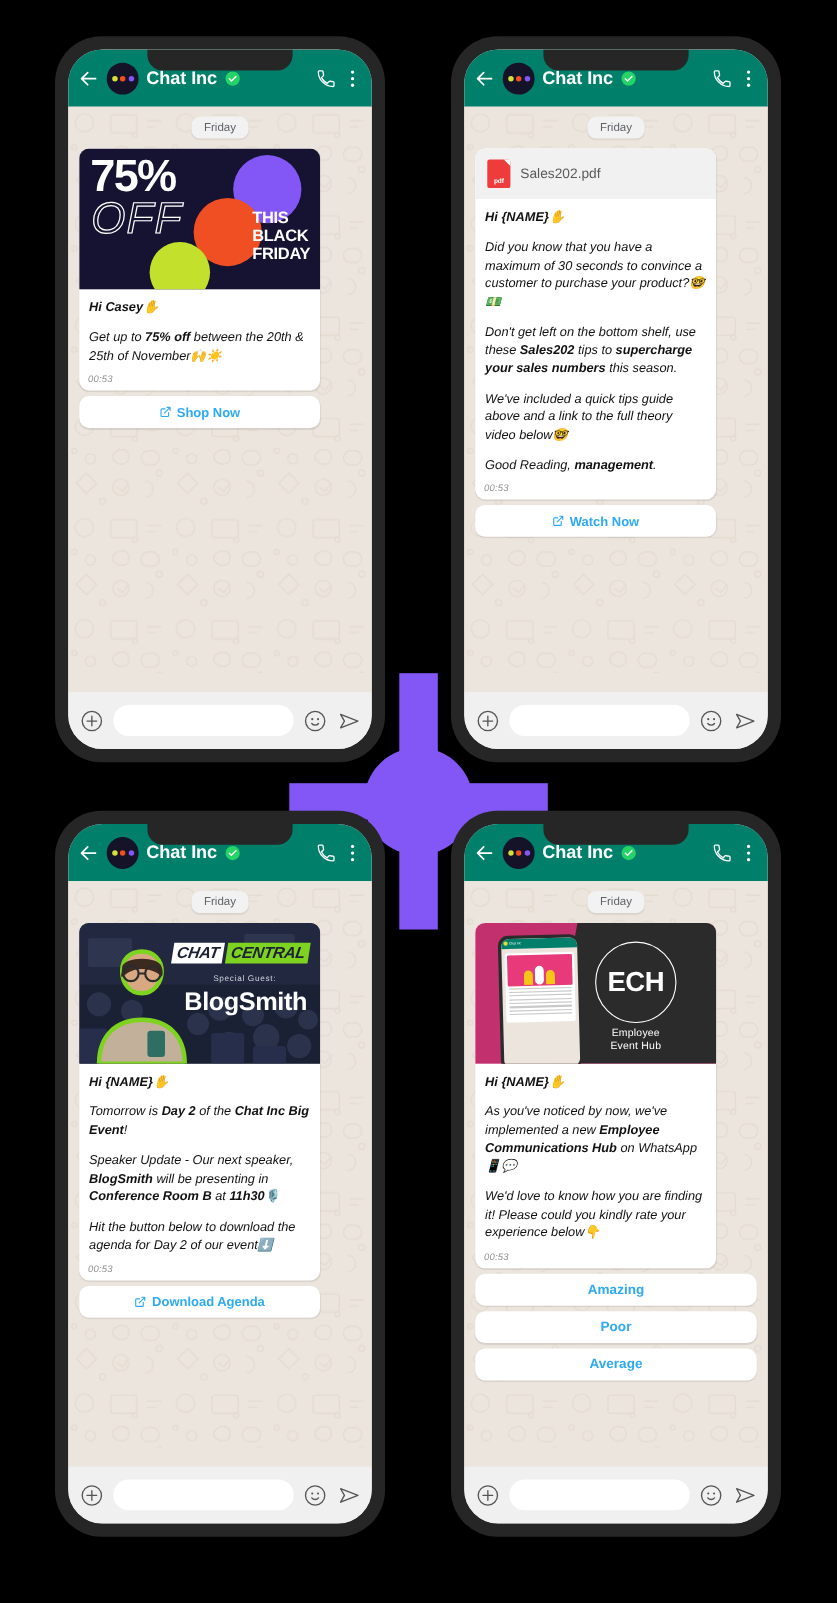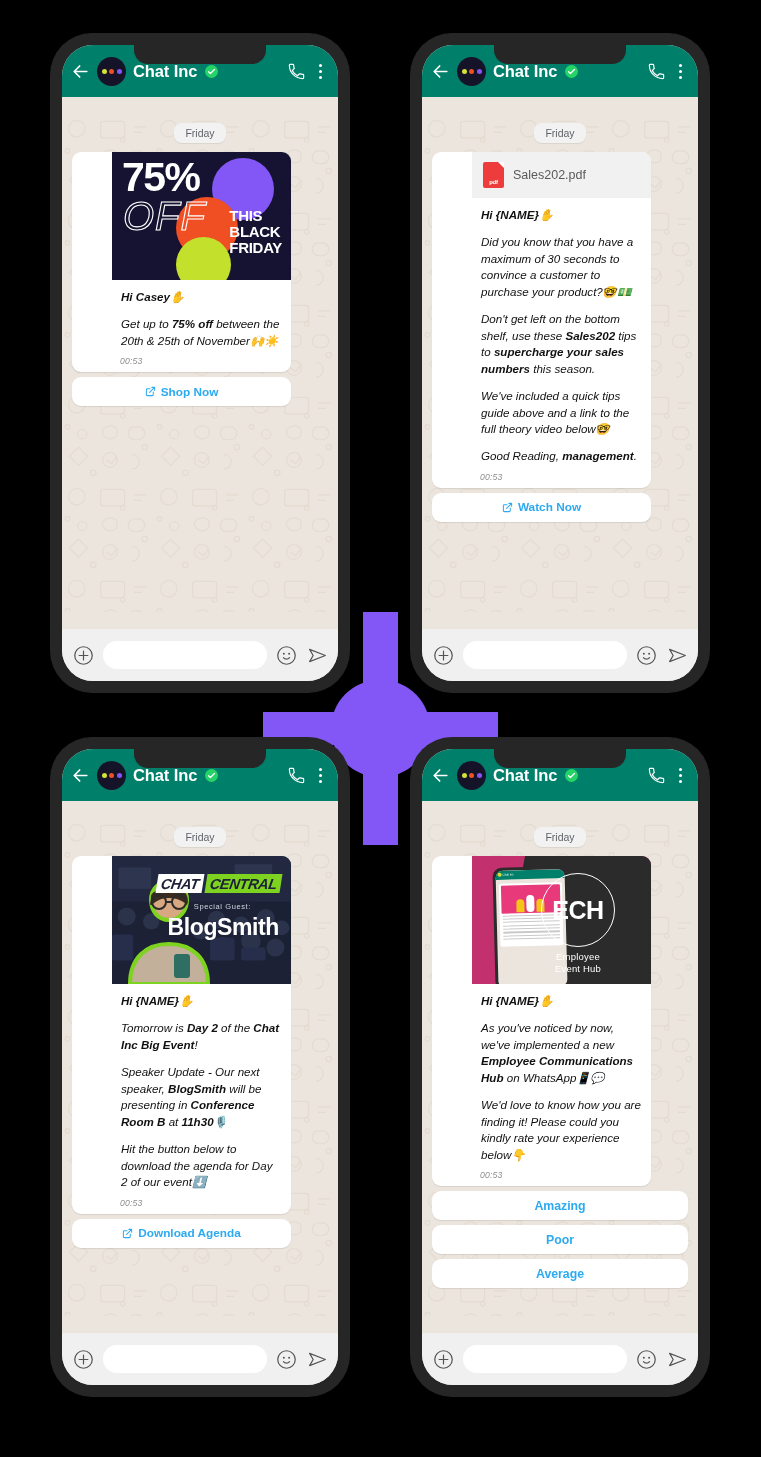--- a/index.html
+++ b/index.html
@@ -33,21 +33,21 @@
   .phone.p1 { left: 50px;  top: 33px; }
   .phone.p2 { left: 410px; top: 33px; }
   .phone.p3 { left: 50px;  top: 737px; }
   .phone.p4 { left: 410px; top: 737px; }
 
   .screen {
     position: relative; width: 100%; height: 100%;
     background: #ece5dd;
     border-radius: 31px;
     overflow: hidden;
-    display: flex; flex-direction: column; gap: 17px;
+    display: flex; flex-direction: column;
   }
 
   
   .notch {
     position: absolute; z-index: 6; left: 50%; top: 0;
     transform: translateX(-50%);
     width: 132px; height: 19px;
     background: #262626;
     border-bottom-left-radius: 14px;
     border-bottom-right-radius: 14px;
@@ -119,21 +119,20 @@
     border-radius: 8px;
     box-shadow: 0 1px 1px rgba(0,0,0,0.07);
   }
 
   .bubble {
     background: #fff;
     border-radius: 9px;
     box-shadow: 0 1px 1px rgba(0,0,0,0.09);
     overflow: hidden;
     width: 219px;
-    padding-left: 40px;
   }
   .bubble-text {
     padding: 9px 9px 4px;
     font-size: 11.6px;
     line-height: 1.42;
     color: #111;
     font-style: italic;
   }
   .bubble-text p { margin: 0 0 11px; }
   .bubble-text p:last-of-type { margin-bottom: 0; }

